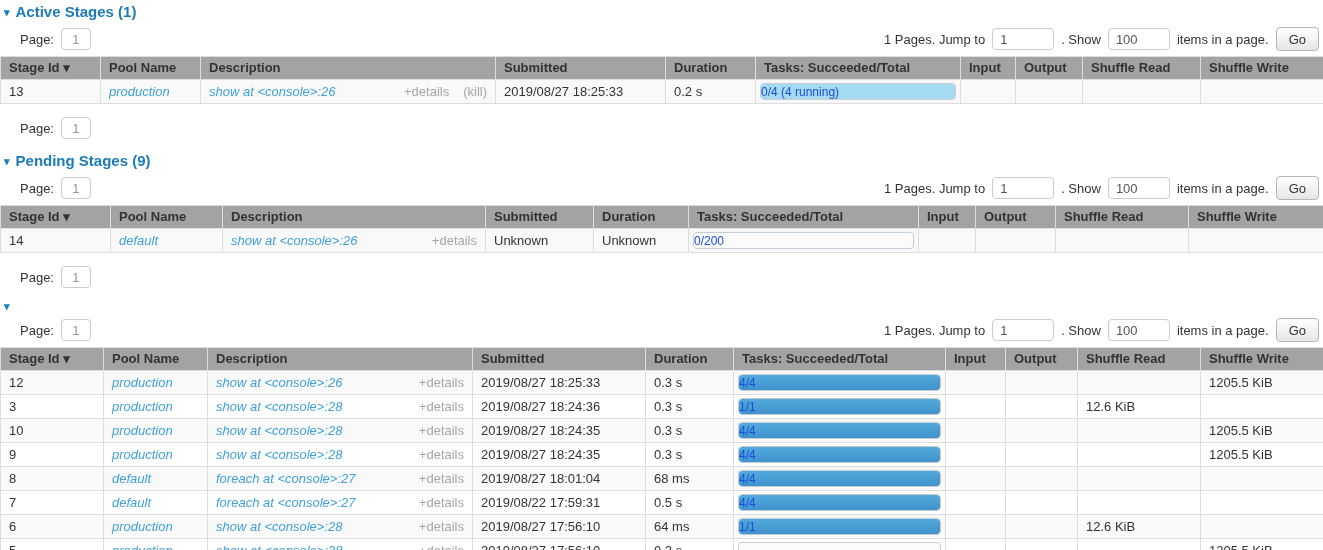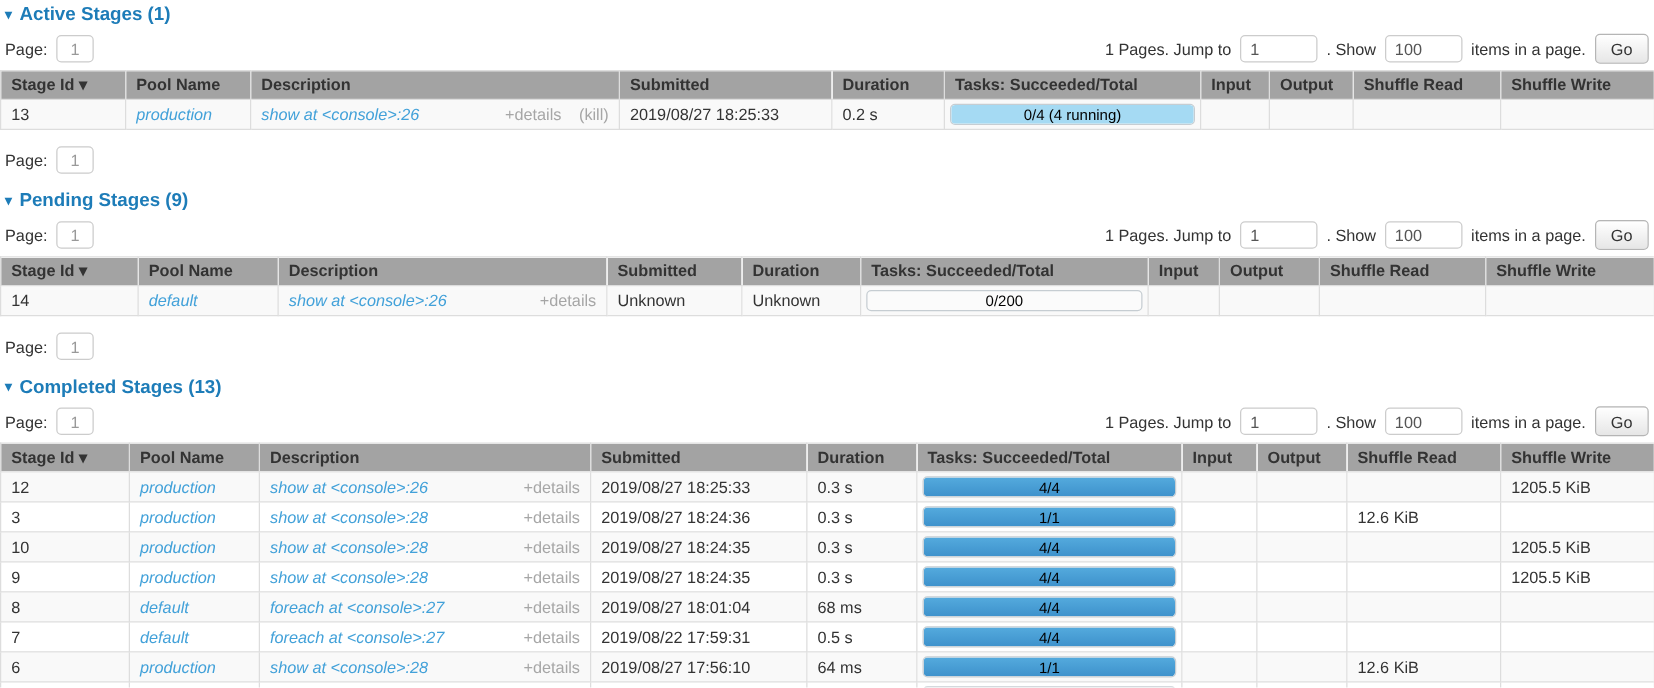--- a/index.html
+++ b/index.html
@@ -17,21 +17,21 @@
     margin: 12px 0 0 4px;
     font-size: 15px; font-weight: bold;
     color: var(--title-color, #1d7cb8);
     cursor: pointer;
     line-height: 18px;
   }
   .section-title.first { margin-top: 3px; }
   .section-title .tri { font-size: 11px; line-height: 11px; }
   .pagination-row {
     display: flex; justify-content: space-between; align-items: center;
-    margin: 6px 4px 0 4px;
+    margin: 6px 4px 0 20px;
     height: 24px;
   }
   .pagination-row.bottom { margin-top: 12px; }
   .page-control { display: flex; align-items: center; gap: 7px; }
   .jump-control { display: flex; align-items: center; gap: 7px; }
   .page-input {
     width: 30px; height: 22px;
     border: 1px solid #ccc; border-radius: 4px;
     text-align: center; color: #999;
     font-size: 13px; font-family: inherit;
@@ -83,24 +83,23 @@
   }
   .pbar .fill {
     position: absolute; top: 0; left: 0; bottom: 0;
     border-radius: 3px;
   }
   .fill.running { background: var(--progress-running, #a5daf3); }
   .fill.done { background: linear-gradient(var(--progress-done-top, #54aadd), var(--progress-done-bottom, #3e92cc)); }
   .fill.empty { background: transparent; }
   .pbar .plbl {
     position: relative;
-    text-align: center;
     font-size: 12px;
     line-height: 16px;
-    color: #000000;
+    color: #1d4ed8;
   }
 </style>
 </head>
 <body>
 
 <div class="section">
   <div class="section-title first">
     <span class="tri">▾</span>
     <span>Active Stages (1)</span>
   </div>
@@ -258,21 +257,20 @@
     <div class="page-control">
       <span>Page:</span>
       <input class="page-input" value="1" style="">
     </div>
   </div>
 </div>
 
 <div class="section">
   <div class="section-title">
     <span class="tri">▾</span>
-    <span>Completed Stages (13)</span>
   </div>
   <div class="pagination-row">
     <div class="page-control">
       <span>Page:</span>
       <input class="page-input" value="1" style="">
     </div>
     <div class="jump-control">
       <span>1 Pages. Jump to</span>
       <input class="jump-input" value="1" style="">
       <span>. Show</span>

